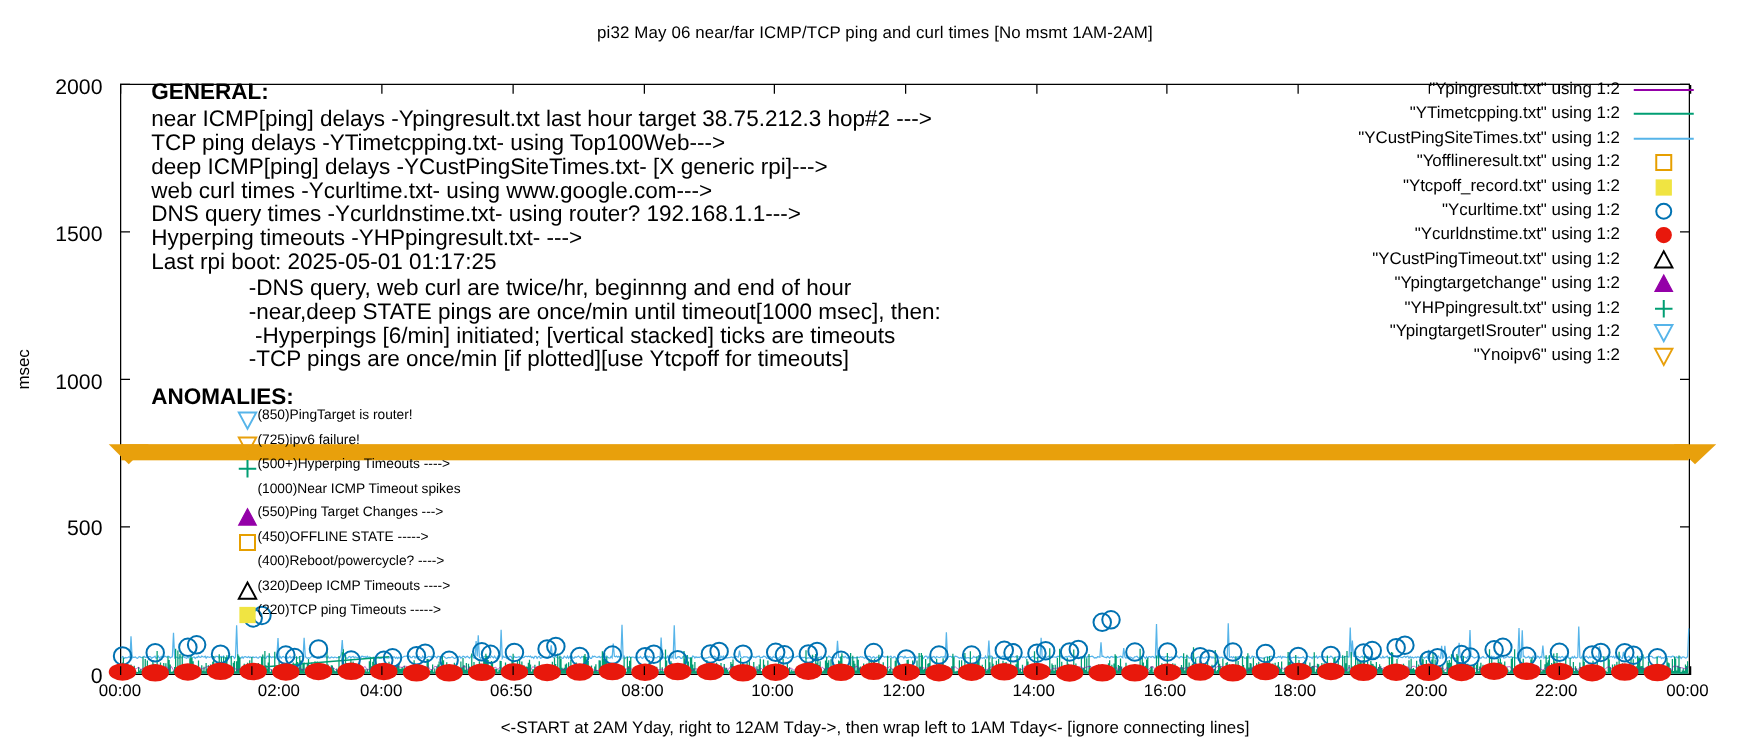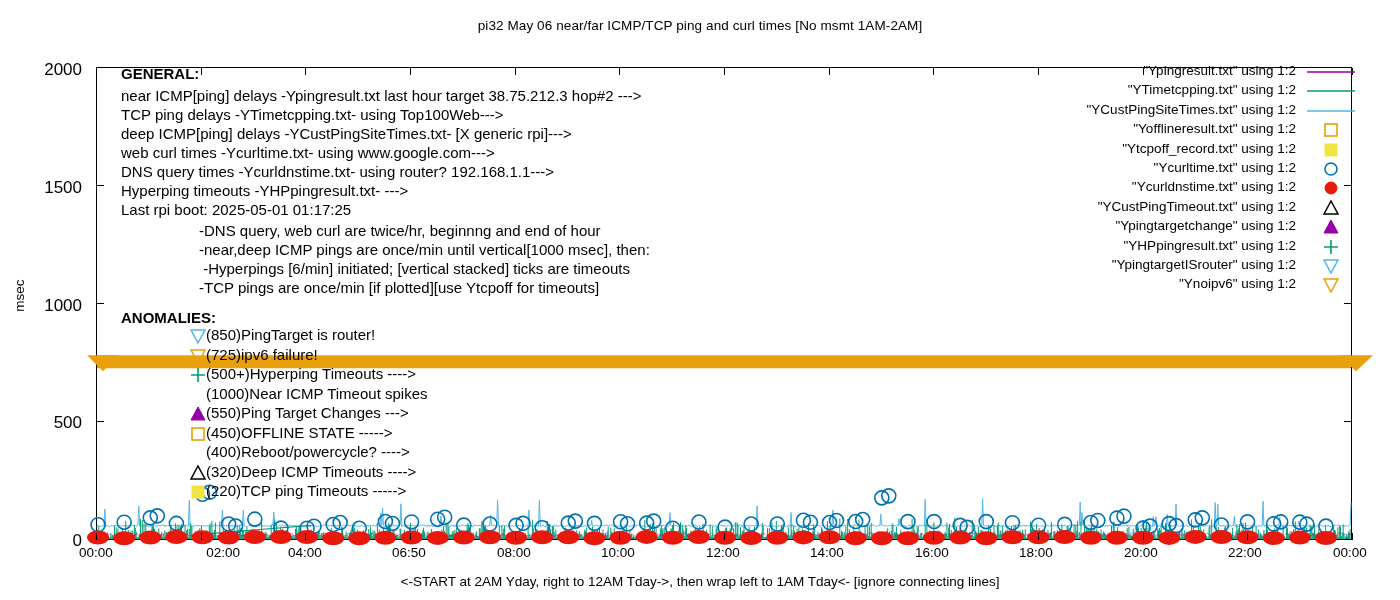--- a/index.html
+++ b/index.html
@@ -11,25 +11,25 @@
               border:1px solid #000;box-sizing:border-box;background:transparent;}
   .ytick-label{position:absolute;font-size:17px;text-align:right;width:60px;}
   .ytick-mark{position:absolute;left:96px;width:8px;height:1px;background:#000;}
   .ytick-mark.r{left:1344px;}
   .xtick-label{position:absolute;font-size:13.5px;text-align:center;width:80px;top:545px;}
   .xtick-mark{position:absolute;top:533px;width:1px;height:7px;background:#000;}
   .xtick-mark.t{top:68px;}
   #ylabel{position:absolute;left:-11px;top:288px;width:60px;text-align:center;
           font-size:13.5px;transform:rotate(-90deg);}
   #xcaption{position:absolute;top:574px;left:0;width:1400px;text-align:center;font-size:13.5px;}
-  .txtblock{position:absolute;font-size:15px;white-space:pre;line-height:19px;}
+  .txtblock{position:absolute;font-size:18px;white-space:pre;line-height:19px;}
   .bold{font-weight:bold;}
   .legend{position:absolute;right:56px;font-size:13.5px;text-align:right;white-space:pre;}
   .legend-sym{position:absolute;width:22px;height:14px;}
-  .anom-row{position:absolute;font-size:15px;white-space:pre;}
+  .anom-row{position:absolute;font-size:11px;white-space:pre;}
   .anom-sym{position:absolute;width:18px;height:16px;}
   svg{display:block;overflow:visible;}
 </style>
 </head>
 <body>
 
 <div class="plot-title">pi32 May 06  near/far ICMP/TCP ping and curl times [No msmt 1AM-2AM]</div>
 
 <div id="ylabel">msec</div>
 
@@ -234,21 +234,21 @@
 
 <div class="txtblock bold" style="left:121px;top:64px;">GENERAL:</div>
 <div class="txtblock" style="left:121px;top:86px;">near ICMP[ping] delays -Ypingresult.txt last hour target 38.75.212.3 hop#2 ---&gt;</div>
 <div class="txtblock" style="left:121px;top:105px;">TCP ping delays -YTimetcpping.txt- using Top100Web---&gt;</div>
 <div class="txtblock" style="left:121px;top:124px;">deep ICMP[ping] delays -YCustPingSiteTimes.txt- [X generic rpi]---&gt;</div>
 <div class="txtblock" style="left:121px;top:143px;">web curl times -Ycurltime.txt- using www.google.com---&gt;</div>
 <div class="txtblock" style="left:121px;top:162px;">DNS query times -Ycurldnstime.txt- using router? 192.168.1.1---&gt;</div>
 <div class="txtblock" style="left:121px;top:181px;">Hyperping timeouts -YHPpingresult.txt- ---&gt;</div>
 <div class="txtblock" style="left:121px;top:200px;">Last rpi boot: 2025-05-01 01:17:25</div>
 <div class="txtblock" style="left:199px;top:221px;">-DNS query, web curl are twice/hr, beginnng and end of hour</div>
-<div class="txtblock" style="left:199px;top:240px;">-near,deep ICMP pings are once/min until vertical[1000 msec], then:</div>
+<div class="txtblock" style="left:199px;top:240px;">-near,deep STATE pings are once/min until timeout[1000 msec], then:</div>
 <div class="txtblock" style="left:199px;top:259px;"> -Hyperpings [6/min] initiated; [vertical stacked] ticks are timeouts</div>
 <div class="txtblock" style="left:199px;top:278px;">-TCP pings are once/min [if plotted][use Ytcpoff for timeouts]</div>
 
 <div class="txtblock bold" style="left:121px;top:308px;">ANOMALIES:</div>
 <div id="anomalies-list">
     <div class="anom-sym" style="left:189px;top:328px;">
       <svg width="18" height="16">
         <polygon points="2,2 16,2 9,15" fill="none" stroke="#56b4e9" stroke-width="1.5"></polygon>
       </svg>
     </div>

